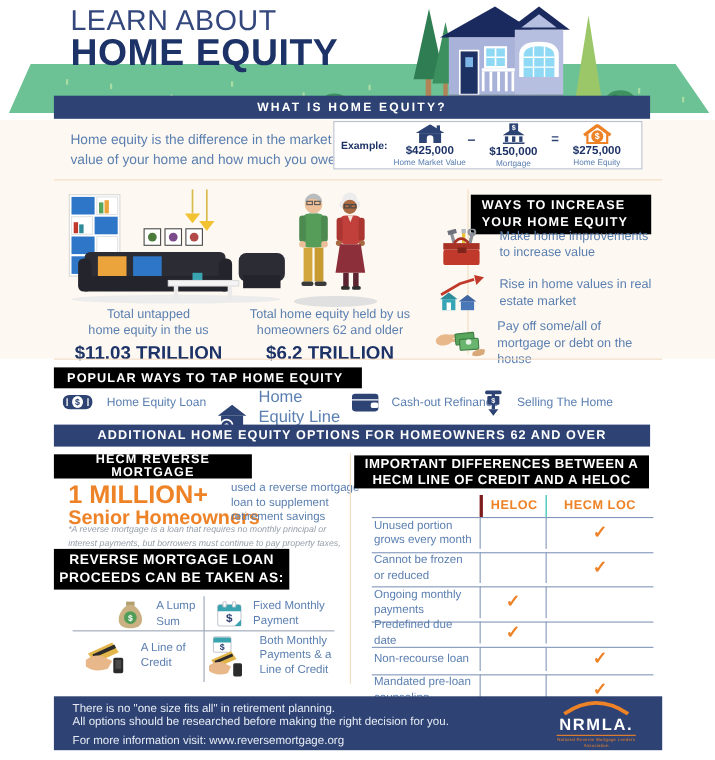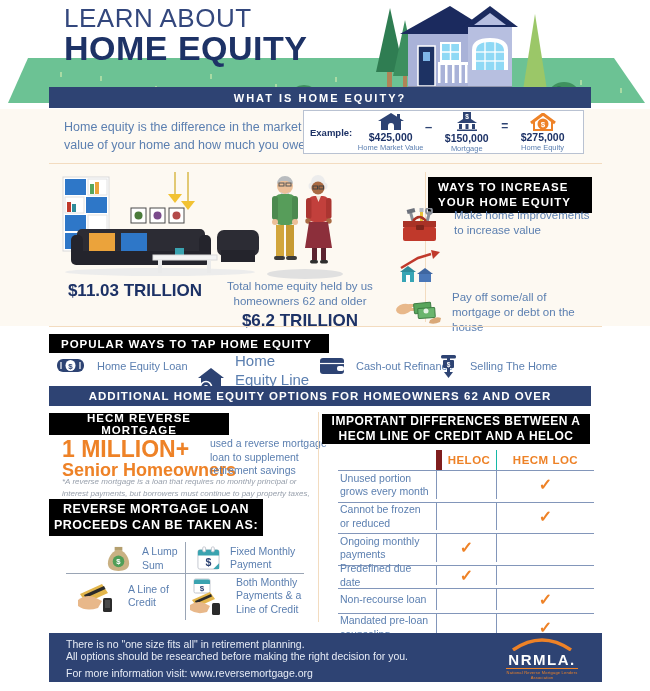--- a/index.html
+++ b/index.html
@@ -201,20 +201,24 @@
     <circle cx="45" cy="49" r="2.7" fill="#a96a43"></circle>
     <circle cx="66" cy="49" r="2.7" fill="#a96a43"></circle>
     <polygon points="46,50 65,50 69,76 42,76" fill="#8c2f3b"></polygon>
     <rect x="49" y="76" width="5" height="12" fill="#5c2430"></rect>
     <rect x="58" y="76" width="5" height="12" fill="#5c2430"></rect>
     <rect x="47" y="88" width="8" height="3.5" rx="1.7" fill="#2e2e2e"></rect>
     <rect x="57" y="88" width="8" height="3.5" rx="1.7" fill="#2e2e2e"></rect>
   </svg>
 
   <div class="abs" style="left:50px;top:279px;width:170px;text-align:center;z-index:2;">
+    <div class="bluetxt" style="font-size:11.5px;line-height:1.3;">
+      <span>Total untapped</span><br>
+      <span>home equity in the us</span>
+    </div>
     <div class="navy" style="font-size:17px;font-weight:bold;margin-top:2px;">$11.03 TRILLION</div>
   </div>
 
   <div class="abs" style="left:215px;top:279px;width:170px;text-align:center;z-index:2;">
     <div class="bluetxt" style="font-size:11.5px;line-height:1.3;">
       <span>Total home equity held by us</span><br>
       <span>homeowners 62 and older</span>
     </div>
     <div class="navy" style="font-size:17px;font-weight:bold;margin-top:2px;">$6.2 TRILLION</div>
   </div>
@@ -243,20 +247,21 @@
   <div class="abs" style="left:398px;top:250px;display:flex;align-items:center;z-index:2;">
     <svg width="44" height="34" viewBox="0 0 44 34">
       <polygon points="10,16 2,22 18,22" fill="#2e8b9a"></polygon>
       <rect x="4" y="22" width="12" height="10" fill="#37a5b5"></rect>
       <rect x="8" y="25" width="4" height="7" fill="#ffffff"></rect>
       <polygon points="27,18 19,24 35,24" fill="#3f66a0"></polygon>
       <rect x="21" y="24" width="12" height="8" fill="#4a77b8"></rect>
       <polyline points="3,18 20,8 33,4" stroke="#c0392b" stroke-width="2.5" fill="none"></polyline>
       <polygon points="33,0 42,2 35,9" fill="#c0392b"></polygon>
     </svg>
+    <div class="bluetxt" style="margin-left:12px;width:145px;font-size:11.5px;line-height:1.3;">Rise in home values in real estate market</div>
   </div>
 
   <div class="abs" style="left:396px;top:290px;display:flex;align-items:center;z-index:2;">
     <svg width="46" height="28" viewBox="0 0 46 28">
       <ellipse cx="8" cy="11" rx="8" ry="5" fill="#e8b88a" transform="rotate(-12 8 11)"></ellipse>
       <rect x="12" y="6" width="9" height="3" rx="1.5" fill="#e8b88a"></rect>
       <rect x="13" y="10" width="8" height="3" rx="1.5" fill="#e8b88a"></rect>
       <rect x="18" y="5" width="17" height="10" rx="1" fill="#58a65c" stroke="#3e7d44" transform="rotate(-6 26 10)"></rect>
       <rect x="22" y="10" width="17" height="10" rx="1" fill="#6ab56e" stroke="#3e7d44" transform="rotate(-4 30 15)"></rect>
       <circle cx="30" cy="13" r="2.5" fill="#e6f2e6"></circle>
@@ -372,21 +377,21 @@
     </svg>
     <div class="bluetxt" style="margin-left:8px;width:80px;font-size:10.5px;line-height:1.25;">Both Monthly Payments &amp; a Line of Credit</div>
   </div>
 
   <div class="abs divider" style="left:318px;top:412px;width:1px;height:210px;"></div>
 
   <div class="abs orange-box" style="left:322px;top:414px;width:268px;height:30px;font-size:12px;line-height:1.25;letter-spacing:0.5px;">IMPORTANT DIFFERENCES BETWEEN A HECM LINE OF CREDIT AND A HELOC</div>
 
   <div class="abs tbl" style="left:338px;top:450px;width:256px;">
     <div class="cell" style="height:20px;"></div>
-    <div class="cell hed" style="height:20px;border-left:6px solid #7f1d1d;">HELOC</div>
+    <div class="cell hed" style="height:20px;border-left:3px solid #7f1d1d;">HELOC</div>
     <div class="cell hed" style="height:20px;border-left:1px solid #14b8a6;">HECM LOC</div>
 
     <div class="cell lab rowline" style="height:28px;">Unused portion grows every month</div>
     <div class="cell chk rowline" style="height:28px;">
         <span class="check"></span>
       </div>
     <div class="cell chk rowline" style="height:28px;">
         <span class="check">✓</span>
       </div>
 

